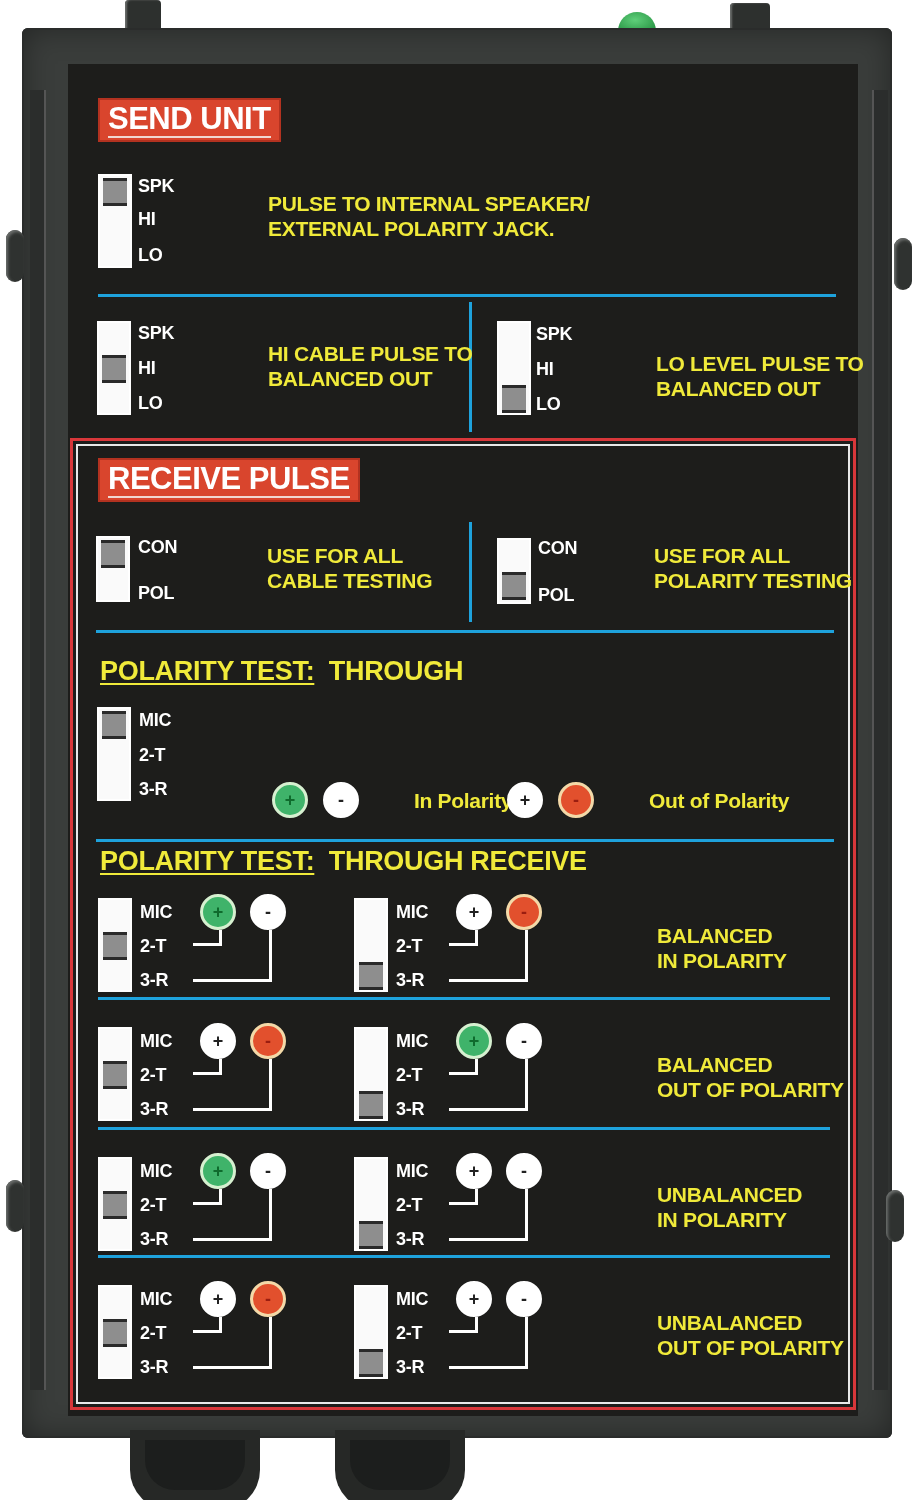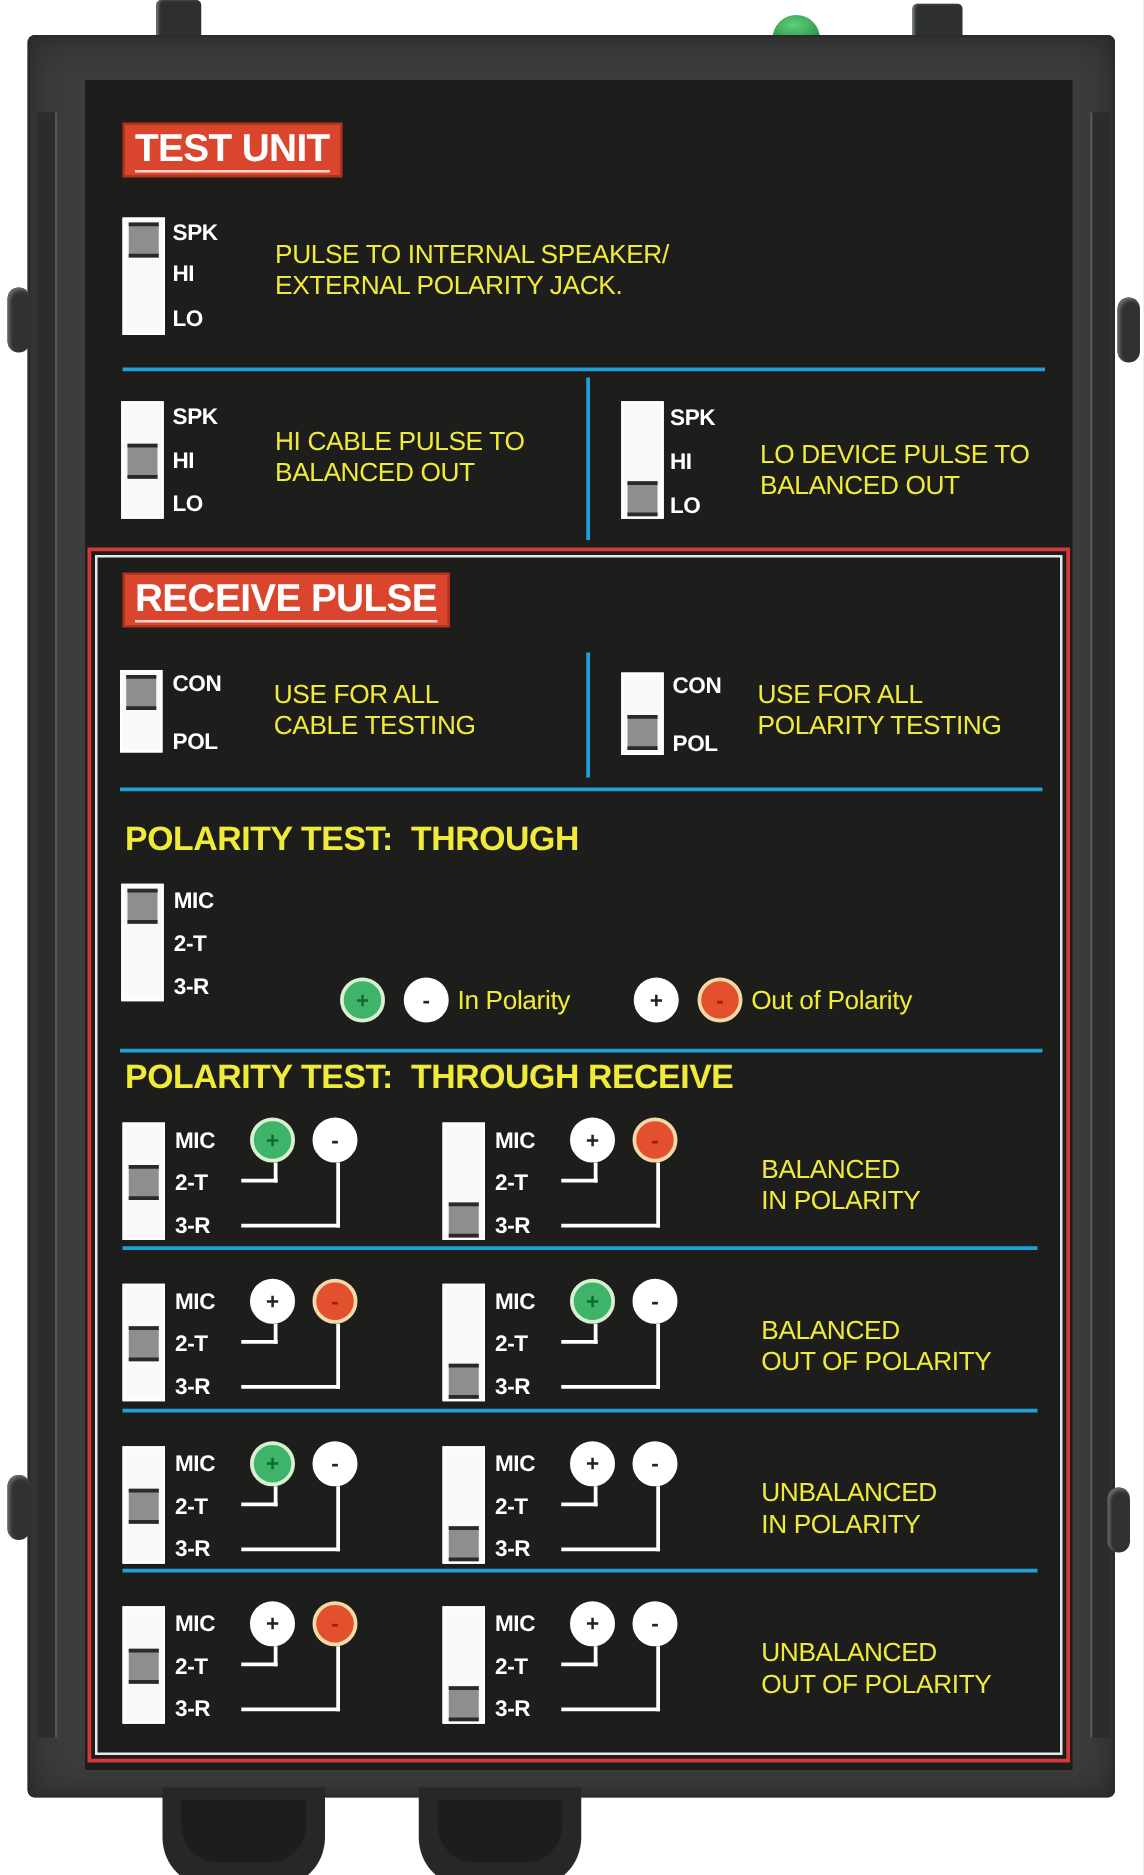--- a/index.html
+++ b/index.html
@@ -12,23 +12,23 @@
   .knob { width:18px; height:52px; background:#2f3230; border-radius:9px; box-shadow: inset 2px 2px 3px #6a6d6b; }
   .top-post { background:#2d302e; border-radius:4px 4px 0 0; box-shadow: inset 2px 0 2px #6a6d6b; }
   .led { left:618px; top:12px; width:38px; height:20px; background:radial-gradient(ellipse at 45% 40%, #5fcf7a, #1f8a3a); border-radius:19px 19px 0 0; }
   .panel { left:68px; top:64px; width:790px; height:1352px; background:#1d1d1b; }
   .red-frame { left:70px; top:438px; width:786px; height:972px; border:3px solid #d8373a; box-sizing:border-box; }
   .white-frame { left:76px; top:444px; width:774px; height:960px; border:2px solid #e9e9e9; box-sizing:border-box; }
   .hline { height:3px; background:#1ea2dc; }
   .vline { width:3px; background:#1ea2dc; }
   .title-badge { background:#d9452d; padding:2px 8px; box-shadow:0 0 0 2px #b33220; }
   .title-badge span { color:#fff; font-weight:bold; font-size:31px; letter-spacing:-0.5px; border-bottom:2px solid #f1d7d0; display:inline-block; line-height:34px; }
-  .yel { color:#f0ea3a; font-weight:normal; font-size:21px; line-height:25px; letter-spacing:-0.3px; }
+  .yel { color:#f0ea3a; font-weight:bold; font-size:21px; line-height:25px; letter-spacing:-0.3px;margin-left:48px; }
   .yel-big { color:#f0ea3a; font-weight:bold; font-size:27px; letter-spacing:-0.3px; }
-  .ul { text-decoration-thickness:2px; text-underline-offset:3px; }
+  .ul { text-decoration:underline; text-decoration-thickness:2px; text-underline-offset:3px; }
   .sw { background:#fafafa; border:2px solid #ffffff; box-sizing:border-box; }
   .knobpos { position:absolute; left:3px; width:24px; background:#8e8e8e; border-top:3px solid #2a2a2a; border-bottom:3px solid #2a2a2a; box-sizing:border-box; }
   .wl { color:#ffffff; font-weight:bold; font-size:18px; line-height:20px; letter-spacing:-0.3px; }
   .dot { width:36px; height:36px; border-radius:50%; box-sizing:border-box; border:3px solid #fff; display:flex; align-items:center; justify-content:center; font-weight:bold; font-size:18px; }
   .dot.g { background:#3fb36a; color:#0f6b2d; border-color:#d6f0d0; }
   .dot.w { background:#ffffff; color:#222; }
   .dot.r { background:#e2502d; color:#9b1d10; border-color:#f3d9a8; }
   .wire { border:3px solid #fff; border-top:none; box-sizing:border-box; }
   .jack { width:130px; height:80px; background:#262826; border-radius:0 0 40px 40px; }
   .jack-inner { width:100px; height:50px; background:#1c1e1d; border-radius:0 0 30px 30px; }
@@ -42,21 +42,21 @@
 <div class="abs housing"></div>
 <div class="abs rail-l"></div>
 <div class="abs rail-r"></div>
 <div class="abs knob" style="left:6px;top:230px;"></div>
 <div class="abs knob" style="left:894px;top:238px;"></div>
 <div class="abs knob" style="left:6px;top:1180px;"></div>
 <div class="abs knob" style="left:886px;top:1190px;"></div>
 
 <div class="abs panel"></div>
 
-<div class="abs title-badge" style="left:100px;top:100px;"><span>TEST UNIT</span></div>
+<div class="abs title-badge" style="left:100px;top:100px;"><span>SEND UNIT</span></div>
 
 <div class="abs sw" style="left:98px;top:174px;width:34px;height:94px;">
     <div class="knobpos" style="top:2px;height:28px;"></div>
   </div>
 <div class="abs wl" style="left:138px;top:176px;">SPK</div>
 <div class="abs wl" style="left:138px;top:209px;">HI</div>
 <div class="abs wl" style="left:138px;top:245px;">LO</div>
 <div class="abs yel" style="left:220px;top:191px;">
   <div>PULSE TO INTERNAL SPEAKER/</div>
     <div>EXTERNAL POLARITY JACK.</div>
@@ -76,21 +76,21 @@
     <div>BALANCED OUT</div>
 </div>
 
 <div class="abs sw" style="left:497px;top:321px;width:34px;height:94px;">
     <div class="knobpos" style="top:62px;height:28px;"></div>
   </div>
 <div class="abs wl" style="left:536px;top:324px;">SPK</div>
 <div class="abs wl" style="left:536px;top:359px;">HI</div>
 <div class="abs wl" style="left:536px;top:394px;">LO</div>
 <div class="abs yel" style="left:608px;top:351px;">
-  <div>LO DEVICE PULSE TO</div>
+  <div>LO LEVEL PULSE TO</div>
     <div>BALANCED OUT</div>
 </div>
 
 <div class="abs red-frame"></div>
 <div class="abs white-frame"></div>
 
 <div class="abs title-badge" style="left:100px;top:460px;"><span>RECEIVE PULSE</span></div>
 
 <div class="abs sw" style="left:96px;top:536px;width:34px;height:66px;">
     <div class="knobpos" style="top:2px;height:28px;"></div>

